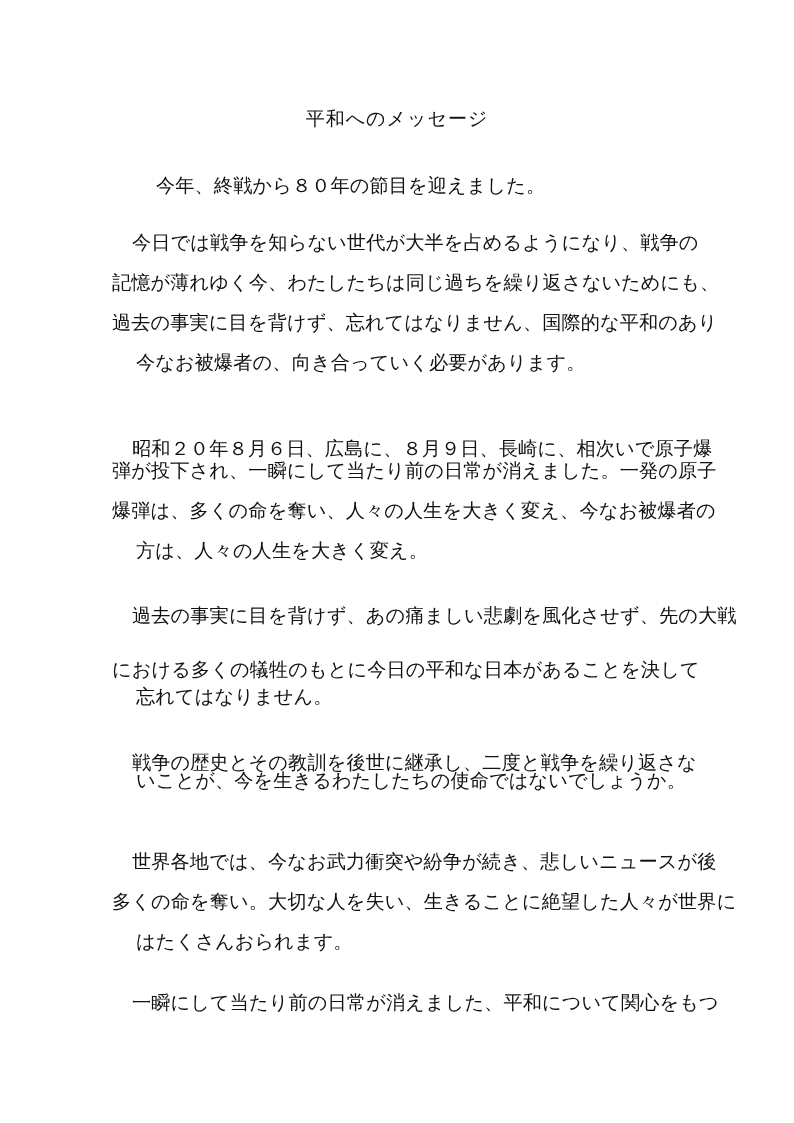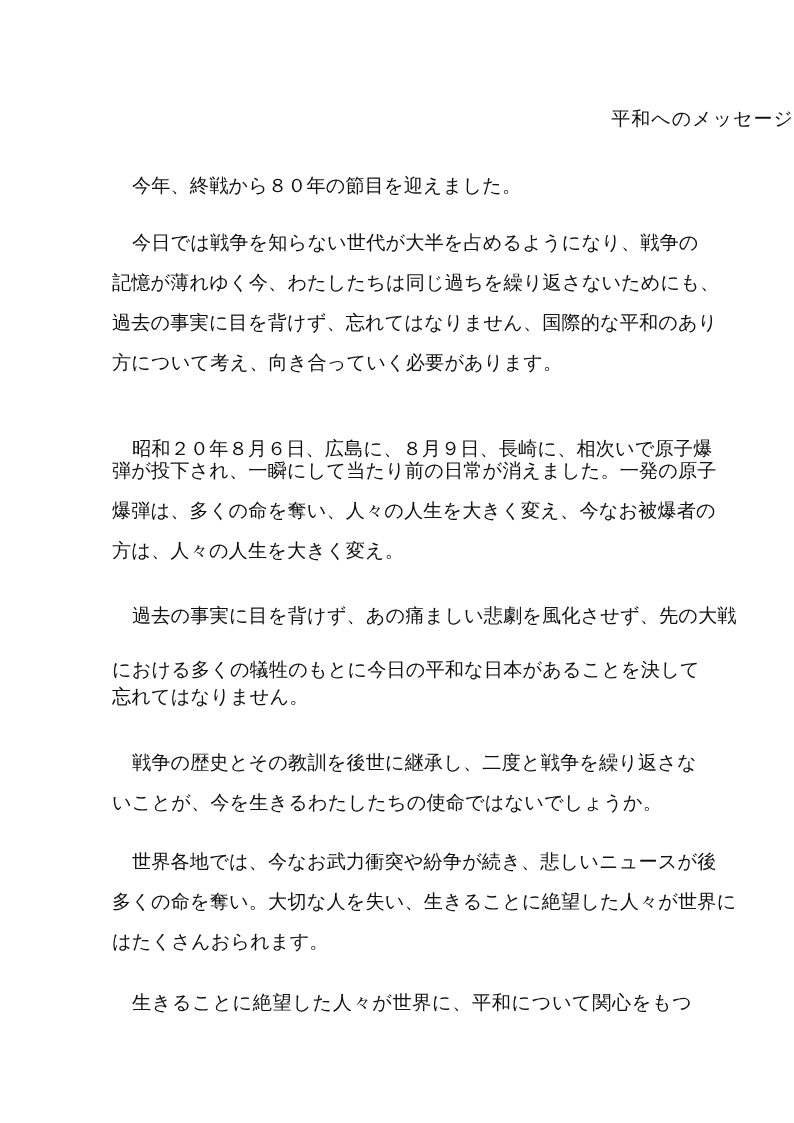--- a/index.html
+++ b/index.html
@@ -1,47 +1,47 @@
 <!DOCTYPE html>
 <html><head>
   <meta charset="utf-8">
   <style>
     html, body { margin: 0; padding: 0; background: #ffffff; }
     body { width: 794px; height: 1123px; position: relative; overflow: hidden;
       font-family: "DejaVu Serif", "Liberation Serif", serif; color: #111111; }
-    .title { position: absolute; top: 106px; left: 0; width: 794px; text-align: right;
+    .title { position: absolute; top: 106px; left: 0; width: 794px; text-align: center;
       font-size: 19px; letter-spacing: 1px; }
     .line { position: absolute; left: 112px; width: 580px; font-size: 19.2px;
       white-space: nowrap; letter-spacing: 0.1px; text-align: justify; text-align-last: justify; }
-    .line.last { text-align-last: left; }
+    .line.last { text-align-last: left; margin-left: 24px; }
     .indent { padding-left: 20px; box-sizing: border-box; }
   </style>
 </head>
 <body>
 
 <div>
   <div class="title">平和へのメッセージ</div>
 
   <div class="line indent last" style="top:173px">今年、終戦から８０年の節目を迎えました。</div>
 
   <div class="line indent" style="top:230px">今日では戦争を知らない世代が大半を占めるようになり、戦争の</div>
   <div class="line" style="top:270px">記憶が薄れゆく今、わたしたちは同じ過ちを繰り返さないためにも、</div>
   <div class="line" style="top:310px">過去の事実に目を背けず、忘れてはなりません、国際的な平和のあり</div>
-  <div class="line last" style="top:350px">方について考え、向き合っていく必要があります。</div>
+  <div class="line last" style="top:350px">今なお被爆者の、向き合っていく必要があります。</div>
 
   <div class="line indent" style="top:436px">昭和２０年８月６日、広島に、８月９日、長崎に、相次いで原子爆</div>
   <div class="line" style="top:458px">弾が投下され、一瞬にして当たり前の日常が消えました。一発の原子</div>
   <div class="line" style="top:498px">爆弾は、多くの命を奪い、人々の人生を大きく変え、今なお被爆者の</div>
   <div class="line last" style="top:538px">方は、人々の人生を大きく変え。</div>
 
   <div class="line indent" style="top:603px">過去の事実に目を背けず、あの痛ましい悲劇を風化させず、先の大戦</div>
   <div class="line" style="top:657px">における多くの犠牲のもとに今日の平和な日本があることを決して</div>
   <div class="line last" style="top:684px">忘れてはなりません。</div>
 
   <div class="line indent" style="top:750px">戦争の歴史とその教訓を後世に継承し、二度と戦争を繰り返さな</div>
-  <div class="line last" style="top:790px">いことが、今を生きるわたしたちの使命ではないでしょうか。</div>
+  <div class="line last" style="top:768px">いことが、今を生きるわたしたちの使命ではないでしょうか。</div>
 
   <div class="line indent" style="top:849px">世界各地では、今なお武力衝突や紛争が続き、悲しいニュースが後</div>
   <div class="line" style="top:889px">多くの命を奪い。大切な人を失い、生きることに絶望した人々が世界に</div>
   <div class="line last" style="top:929px">はたくさんおられます。</div>
 
-  <div class="line indent" style="top:990px">生きることに絶望した人々が世界に、平和について関心をもつ</div>
+  <div class="line indent" style="top:990px">一瞬にして当たり前の日常が消えました、平和について関心をもつ</div>
 </div>
 
 </body></html>

